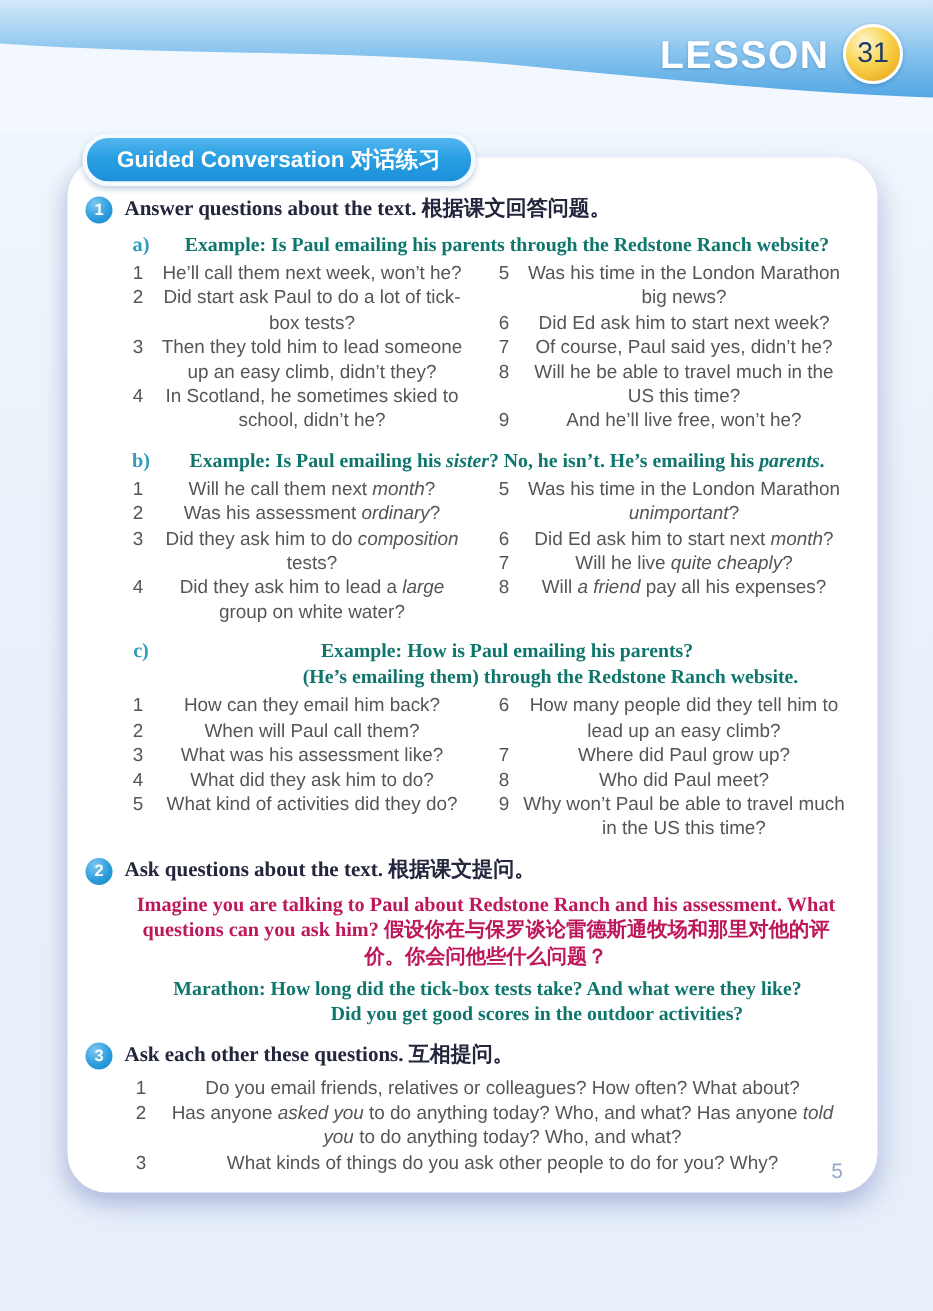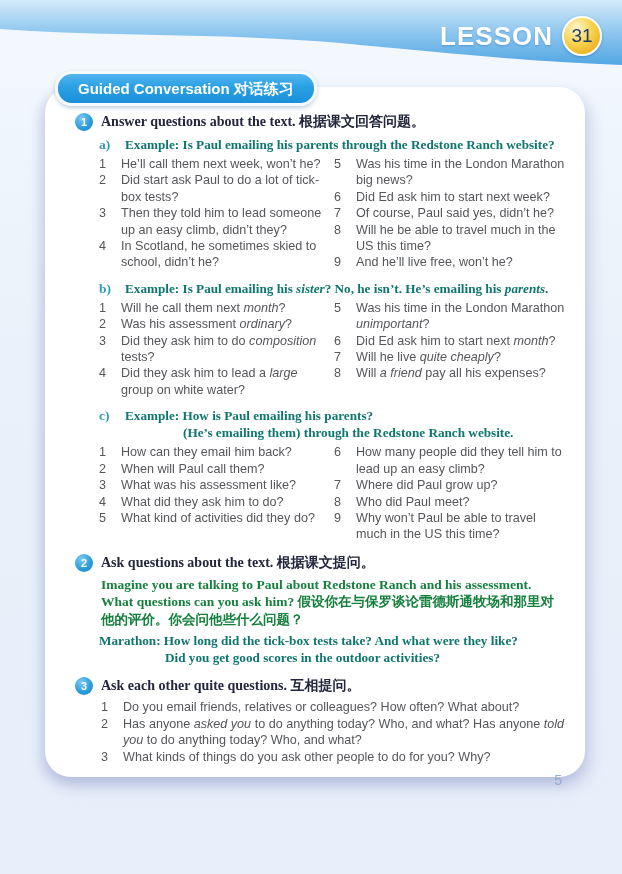--- a/index.html
+++ b/index.html
@@ -14,40 +14,40 @@
   .lesson-wrap{position:absolute;top:16px;right:20px;display:flex;align-items:center;gap:9px;}
   .lesson-label{color:#ffffff;font-weight:bold;font-size:26px;letter-spacing:1px;
     font-family:"Liberation Sans",sans-serif;text-shadow:0 1px 2px rgba(30,90,150,.35);}
   .lesson-badge{width:36px;height:36px;border-radius:50%;
     background:radial-gradient(circle at 35% 28%,#fff6d0 0%,#f8d34f 45%,#eeb62a 75%,#d99d14 100%);
     border:2px solid #ffffff;box-shadow:0 1px 3px rgba(30,90,150,.4);
     display:flex;align-items:center;justify-content:center;
     color:#1e3a66;font-weight:normal;font-size:19px;}
 
   
-  .card{position:absolute;left:45px;top:87px;width:540px;height:690px;
+  .card{position:absolute;left:45px;top:105px;width:540px;height:690px;
     background:#ffffff;border-radius:26px;
     box-shadow:-5px 6px 12px rgba(150,155,205,.35),5px 9px 16px rgba(150,155,205,.40);
-    box-sizing:border-box;padding:26px 16px 10px 30px;}
+    box-sizing:border-box;padding:26px 16px 10px 12px;text-align:center;}
   .pill{position:absolute;top:-16px;left:10px;height:29px;line-height:29px;
     padding:0 20px;border-radius:17px;
     background:linear-gradient(180deg,#53b5ee 0%,#2aa0e4 45%,#1b8fd9 100%);
     border:3px solid #f4faff;color:#ffffff;font-weight:bold;font-size:15px;
     box-shadow:0 2px 4px rgba(40,90,150,.3);}
 
   
   .sec{margin-bottom:11px;}
   .sec-head{display:flex;align-items:flex-start;gap:8px;margin-bottom:4px;}
   .num-badge{flex:none;width:18px;height:18px;border-radius:50%;margin-top:0px;
     background:radial-gradient(circle at 35% 28%,#7cc8f1 0%,#2d9ddd 55%,#1883c6 100%);
     color:#fff;font-weight:bold;font-size:11px;display:flex;align-items:center;justify-content:center;}
   .sec-title{font-family:"Liberation Serif",serif;font-weight:bold;font-size:14px;
     color:#23263c;line-height:18px;}
   .sec-body{margin:2px 4px 4px 26px;font-family:"Liberation Serif",serif;font-weight:bold;
-    font-size:13.5px;color:#15803d;line-height:17.5px;}
+    font-size:13.5px;color:#be185d;line-height:17.5px;}
 
   .group{margin:5px 0 9px 24px;}
   .group-head{display:flex;}
   .g-label{flex:none;width:26px;color:#2f9cba;font-family:"Liberation Serif",serif;
     font-weight:bold;font-size:13.5px;line-height:17px;}
   .ex-block{flex:1;}
   .ex-line{color:#0f766e;font-family:"Liberation Serif",serif;font-weight:bold;
     font-size:13.2px;line-height:17px;}
   .ex-indent{padding-left:58px;}
   .sec2-ex{margin:2px 0 0 24px;display:flex;}
@@ -257,21 +257,21 @@
             <div class="ex-line ex-indent">Did you get good scores in the outdoor activities?</div>
           </div>
       </div>
     </div>
 
     <div class="sec">
       <div class="sec-head">
         <span class="num-badge">
           <span>3</span>
         </span>
-        <span class="sec-title">Ask each other quite questions. 互相提问。</span>
+        <span class="sec-title">Ask each other these questions. 互相提问。</span>
       </div>
       <div class="qlist-wide">
           <div class="q">
             <span class="qn">1</span>
             <span class="qt">Do you email friends, relatives or colleagues? How often? What about?</span>
           </div>
           <div class="q">
             <span class="qn">2</span>
             <span class="qt">Has anyone <i>asked you</i> to do anything today? Who, and what? Has anyone <i>told you</i> to do anything today? Who, and what?</span>
           </div>

